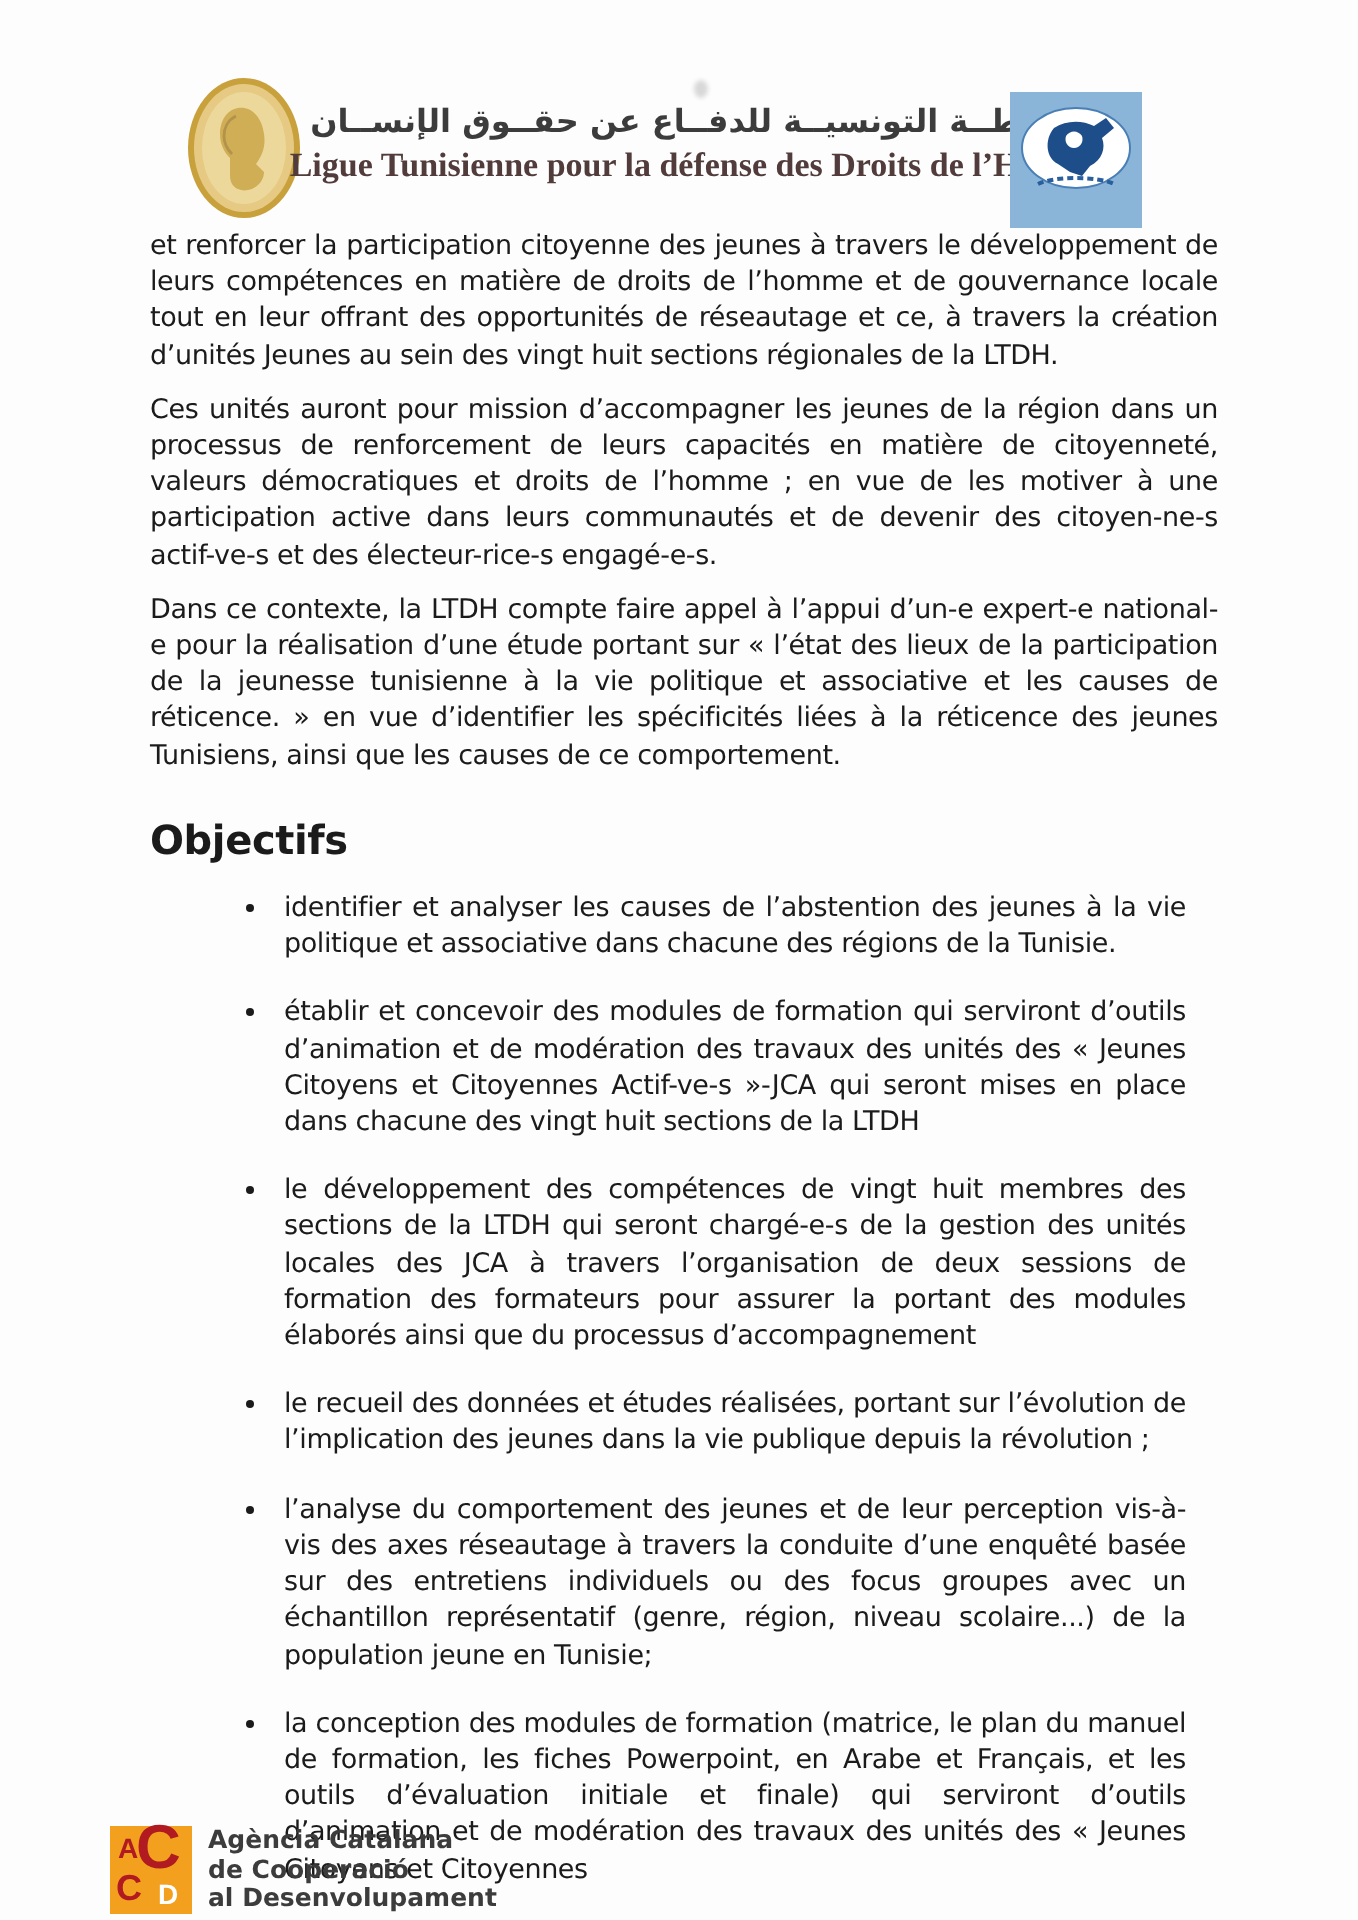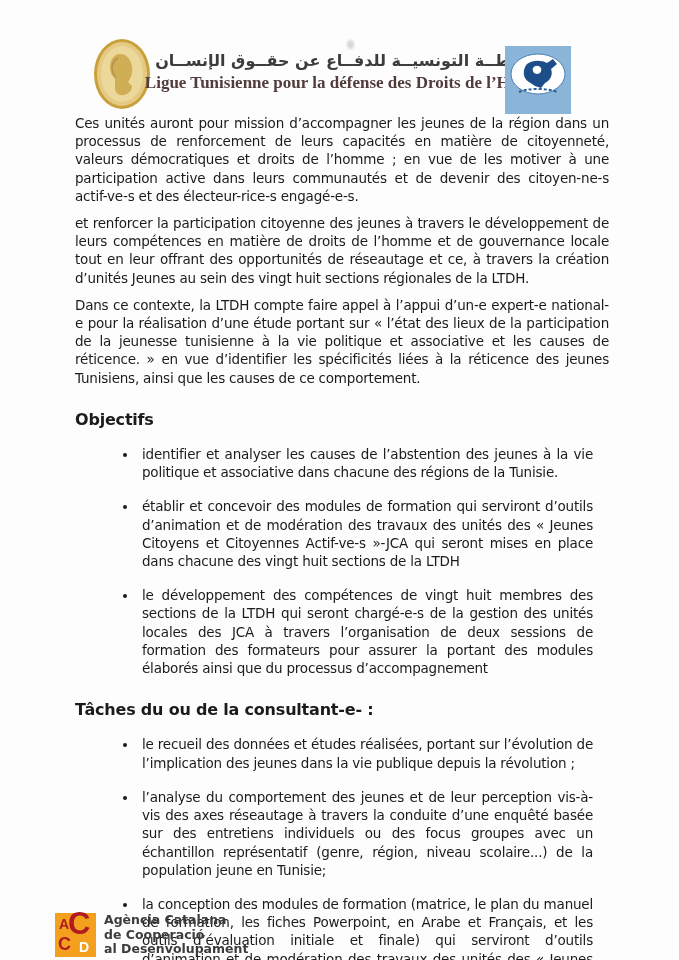--- a/index.html
+++ b/index.html
@@ -62,21 +62,21 @@
     top: 114px;
     left: 75px;
     width: 534px;
     font-size: 13.5px;
     letter-spacing: -0.2px;
     line-height: 18.2px;
     text-align: justify;
   }
   .doc-body p { margin: 0 0 9px 0; }
   .doc-body h3 {
-    font-size: 16px;
+    font-size: 20px;
     font-weight: bold;
     margin: 24px 0 9px 0;
     text-align: left;
   }
   .doc-body ul {
     margin: 9px 0 9px 0;
     padding-left: 47px;
   }
   .doc-body li { margin: 16px; padding-left: 4px; }
 
@@ -138,32 +138,31 @@
         <path d="M22 18 C28 14 36 14 42 17 L48 13 L52 18 L46 23 C48 28 46 34 40 37 L36 42 L30 40 L24 36 C18 33 17 24 22 18 Z" fill="#1d4e89"></path>
         <path d="M28 22 C30 19 34 19 36 22 C37 25 35 28 32 28 C29 28 27 25 28 22 Z" fill="#ffffff"></path>
         <path d="M14 46 C22 42 44 42 52 46" fill="none" stroke="#2a5f9e" stroke-width="2" stroke-dasharray="3 2"></path>
       </svg>
     </div>
   </header>
 
   <div class="scan-artifact"></div>
 
   <main class="doc-body">
+    <p>et renforcer la participation citoyenne des jeunes à travers le développement de leurs compétences en matière de droits de l’homme et de gouvernance locale tout en leur offrant des opportunités de réseautage et ce, à travers la création d’unités Jeunes au sein des vingt huit sections régionales de la LTDH.</p>
     <p>Ces unités auront pour mission d’accompagner les jeunes de la région dans un processus de renforcement de leurs capacités en matière de citoyenneté, valeurs démocratiques et droits de l’homme ; en vue de les motiver à une participation active dans leurs communautés et de devenir des citoyen-ne-s actif-ve-s et des électeur-rice-s engagé-e-s.</p>
-    <p>et renforcer la participation citoyenne des jeunes à travers le développement de leurs compétences en matière de droits de l’homme et de gouvernance locale tout en leur offrant des opportunités de réseautage et ce, à travers la création d’unités Jeunes au sein des vingt huit sections régionales de la LTDH.</p>
     <p>Dans ce contexte, la LTDH compte faire appel à l’appui d’un-e expert-e national-e pour la réalisation d’une étude portant sur  « l’état des lieux de la participation de la jeunesse tunisienne à la vie politique et associative et les causes de réticence. » en vue d’identifier les spécificités liées à la réticence des jeunes Tunisiens, ainsi que les causes de ce comportement.</p>
 
     <h3>Objectifs</h3>
     <ul>
       <li>identifier et analyser les causes de l’abstention des jeunes à la vie politique et associative dans chacune des régions de la Tunisie.</li>
       <li>établir et concevoir des modules de formation qui serviront d’outils d’animation et de modération des travaux des unités des « Jeunes Citoyens et Citoyennes Actif-ve-s »-JCA qui seront mises en place dans chacune des vingt huit sections de la LTDH</li>
       <li>le développement des compétences de vingt huit membres des sections de la LTDH qui seront chargé-e-s de la gestion des unités locales des JCA à travers l’organisation de deux sessions de formation des formateurs pour assurer la portant des modules élaborés ainsi que du processus d’accompagnement</li>
     </ul>
 
-    <h3>Tâches du ou de la consultant-e- :</h3>
     <ul>
       <li>le recueil des données et études réalisées, portant sur l’évolution de l’implication des jeunes dans la vie publique depuis la révolution ;</li>
       <li>l’analyse du comportement des jeunes et de leur perception vis-à-vis des axes réseautage à travers la conduite d’une enquêté basée sur des entretiens individuels ou des focus groupes avec un échantillon représentatif (genre, région, niveau scolaire...) de la population jeune en Tunisie;</li>
       <li>la conception des modules de formation (matrice, le plan du manuel de formation, les fiches Powerpoint, en Arabe et Français, et les outils d’évaluation initiale et finale) qui serviront d’outils d’animation et de modération des travaux des unités des « Jeunes Citoyens et Citoyennes</li>
     </ul>
   </main>
 
   <footer class="footer">
     <div class="acd-logo">
       <span class="acd-a">A</span>

